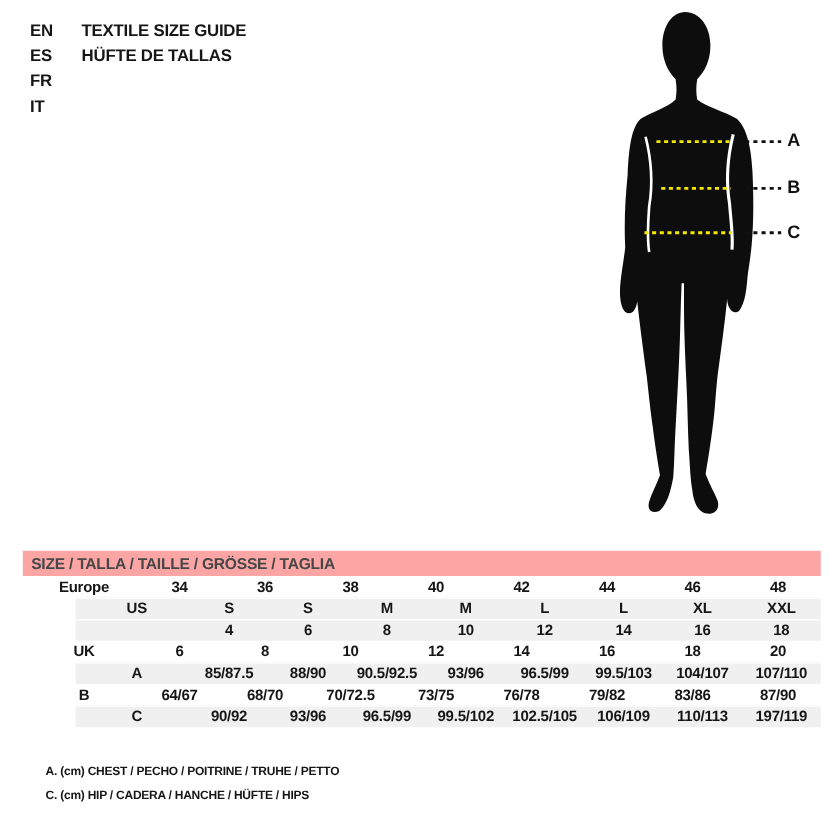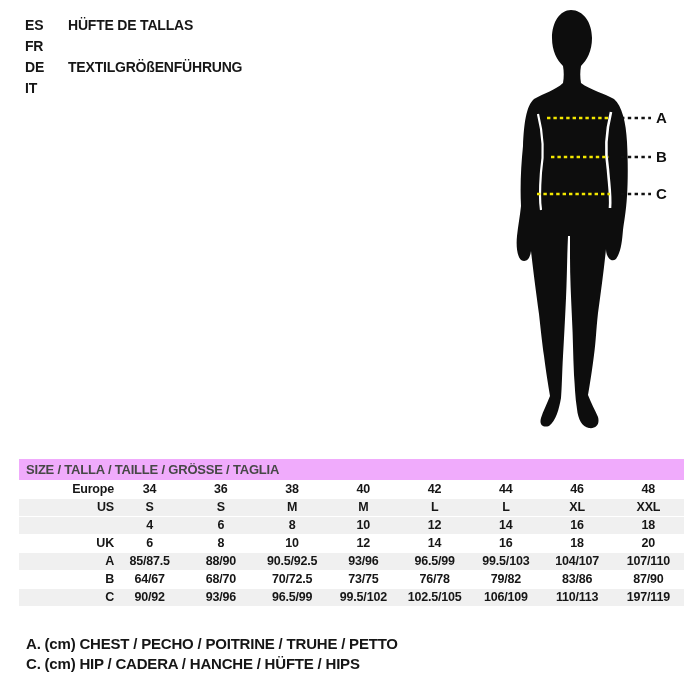--- a/index.html
+++ b/index.html
@@ -18,45 +18,45 @@
   .measure-label{position:absolute;font-weight:700;font-size:15px;color:#111;}
   .ml-0{left:656px;top:109px;}
   .ml-1{left:656px;top:148px;}
   .ml-2{left:656px;top:185px;}
 
   
   .section-heading{position:absolute;left:26px;top:429px;font-weight:700;font-size:13.5px;letter-spacing:-0.2px;}
 
   
   .size-table{position:absolute;left:19px;top:459px;width:665px;font-weight:700;font-size:12.5px;letter-spacing:-0.2px;}
-  .thead{height:21px;line-height:21px;background:#f0abfc;color:#474747;padding-left:7px;font-size:13px;}
+  .thead{height:21px;line-height:21px;background:#fca5a5;color:#474747;padding-left:7px;font-size:13px;}
   .trow{display:flex;height:18px;line-height:18px;}
-  .trow.shaded{background:#f0f0f0;box-shadow:inset 0 1px 0 #ffffff;}
+  .trow.shaded{background:#f0f0f0;box-shadow:inset 0 1px 0 #ffffff;margin-left:44px;}
   .tcell{flex:1;text-align:center;}
-  .tcell.label{flex:0 0 88px;text-align:right;padding-left:7px;}
-
-  
-  .legend{position:absolute;left:26px;top:634px;font-weight:700;font-size:15px;line-height:20px;letter-spacing:-0.2px;}
+  .tcell.label{flex:0 0 88px;text-align:center;padding-left:7px;}
+
+  
+  .legend{position:absolute;left:38px;top:634px;font-weight:700;font-size:10px;line-height:20px;letter-spacing:-0.2px;}
 </style>
 </head>
 <body>
 
 <div class="page">
 
   <div class="lang-list">
       <div class="lang-row">
+        <span class="lang-code">EN</span>
+        <span class="lang-label">TEXTILE SIZE GUIDE</span>
+      </div>
+      <div class="lang-row">
         <span class="lang-code">ES</span>
         <span class="lang-label">HÜFTE DE TALLAS</span>
       </div>
       <div class="lang-row">
         <span class="lang-code">FR</span>
-      </div>
-      <div class="lang-row">
-        <span class="lang-code">DE</span>
-        <span class="lang-label">TEXTILGRÖßENFÜHRUNG</span>
       </div>
       <div class="lang-row">
         <span class="lang-code">IT</span>
       </div>
     </div>
 
   <svg class="figure-svg" width="700" height="700" viewBox="0 0 700 700">
 
     <path d="M 571,10
              C 583,10 592,22 592,38

